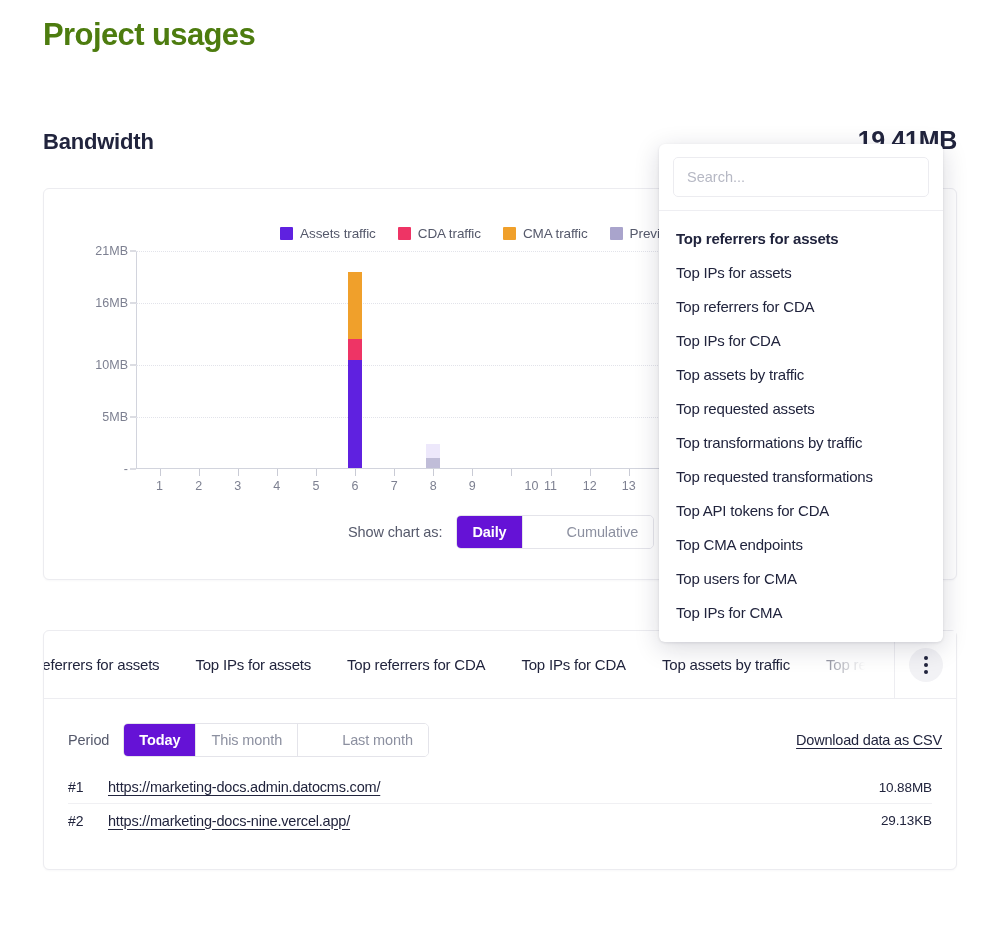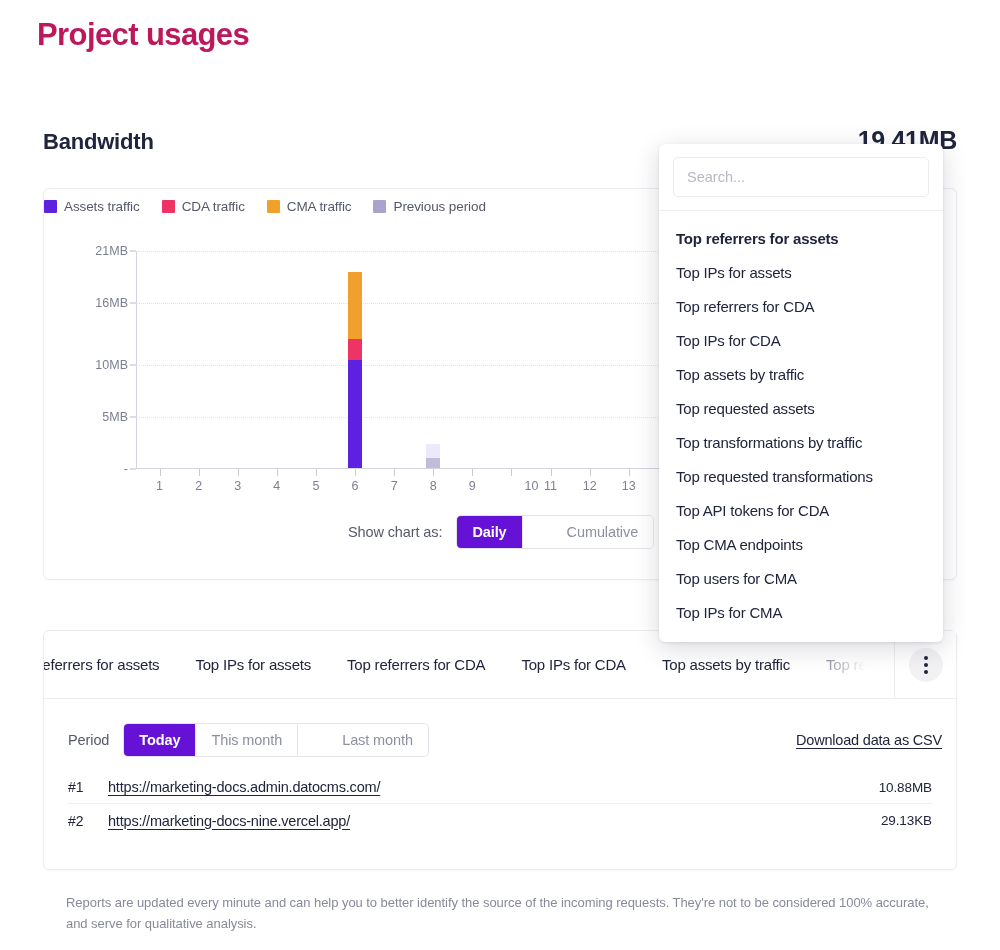--- a/index.html
+++ b/index.html
@@ -7,23 +7,23 @@
     width: 1000px; height: 950px;
     background: #ffffff;
     font-family: "Liberation Sans", sans-serif;
     color: #21243d;
     overflow: hidden;
   }
   .page { position: relative; width: 1000px; height: 950px; }
 
   
   .page-title {
-    position: absolute; left: 37px; top: 17px;
+    position: absolute; left: 43px; top: 17px;
     font-size: 31px; font-weight: 700; letter-spacing: -0.6px;
-    color: #be185d;
+    color: #4d7c0f;
   }
 
   
   .bw-row {
     position: absolute; left: 43px; top: 126px; width: 914px;
     display: flex; align-items: baseline; justify-content: space-between;
   }
   .bw-title { font-size: 22px; font-weight: 700; letter-spacing: -0.2px; color: #21243d; }
   .bw-value { font-size: 25px; font-weight: 700; letter-spacing: -0.3px; color: #21243d; }
 
@@ -33,22 +33,22 @@
     background: #fff;
     border: 1px solid #ececf0;
     border-radius: 6px;
     box-shadow: 0 1px 2px rgba(20,20,50,0.03);
   }
   #chart-card { left: 43px; top: 188px; width: 914px; height: 392px; }
   #report-card { left: 43px; top: 630px; width: 914px; height: 240px; }
 
   
   .legend {
-    position: absolute; left: 0; top: 10px; width: 914px;
-    display: flex; justify-content: flex-start; align-items: center; gap: 22px;
+    position: absolute; left: 0; top: 37px; width: 914px;
+    display: flex; justify-content: center; align-items: center; gap: 22px;
   }
   .legend-item { display: flex; align-items: center; gap: 7px; }
   .legend-swatch { width: 13px; height: 13px; border-radius: 1px; display: block; }
   .legend-label { font-size: 13.5px; color: #55596b; letter-spacing: -0.1px; white-space: nowrap; }
 
   
   .plot { position: absolute; left: 0; top: 62px; width: 914px; height: 260px; }
   .y-labels { position: absolute; left: 0; top: 0; width: 92px; height: 218px; }
   .y-tick {
     position: absolute; right: 8px; font-size: 12.5px; color: #7d8091;
@@ -334,21 +334,20 @@
           <span class="row-val">10.88MB</span>
         </div>
         <div class="data-row">
           <span class="rank">#2</span>
           <span class="row-link">https://marketing-docs-nine.vercel.app/</span>
           <span class="row-val">29.13KB</span>
         </div>
       </div>
   </div>
 
-  <p class="footnote">Reports are updated every minute and can help you to better identify the source of the incoming requests. They're not to be considered 100% accurate, and serve for qualitative analysis.</p>
 
   <div class="dropdown">
     <div class="dd-search-wrap">
       <input class="dd-search" type="text" placeholder="Search..." style="">
     </div>
     <div class="dd-divider"></div>
     <div class="dd-list" id="dd-list">
         <div class="dd-item selected">Top referrers for assets</div>
         <div class="dd-item">Top IPs for assets</div>
         <div class="dd-item">Top referrers for CDA</div>

